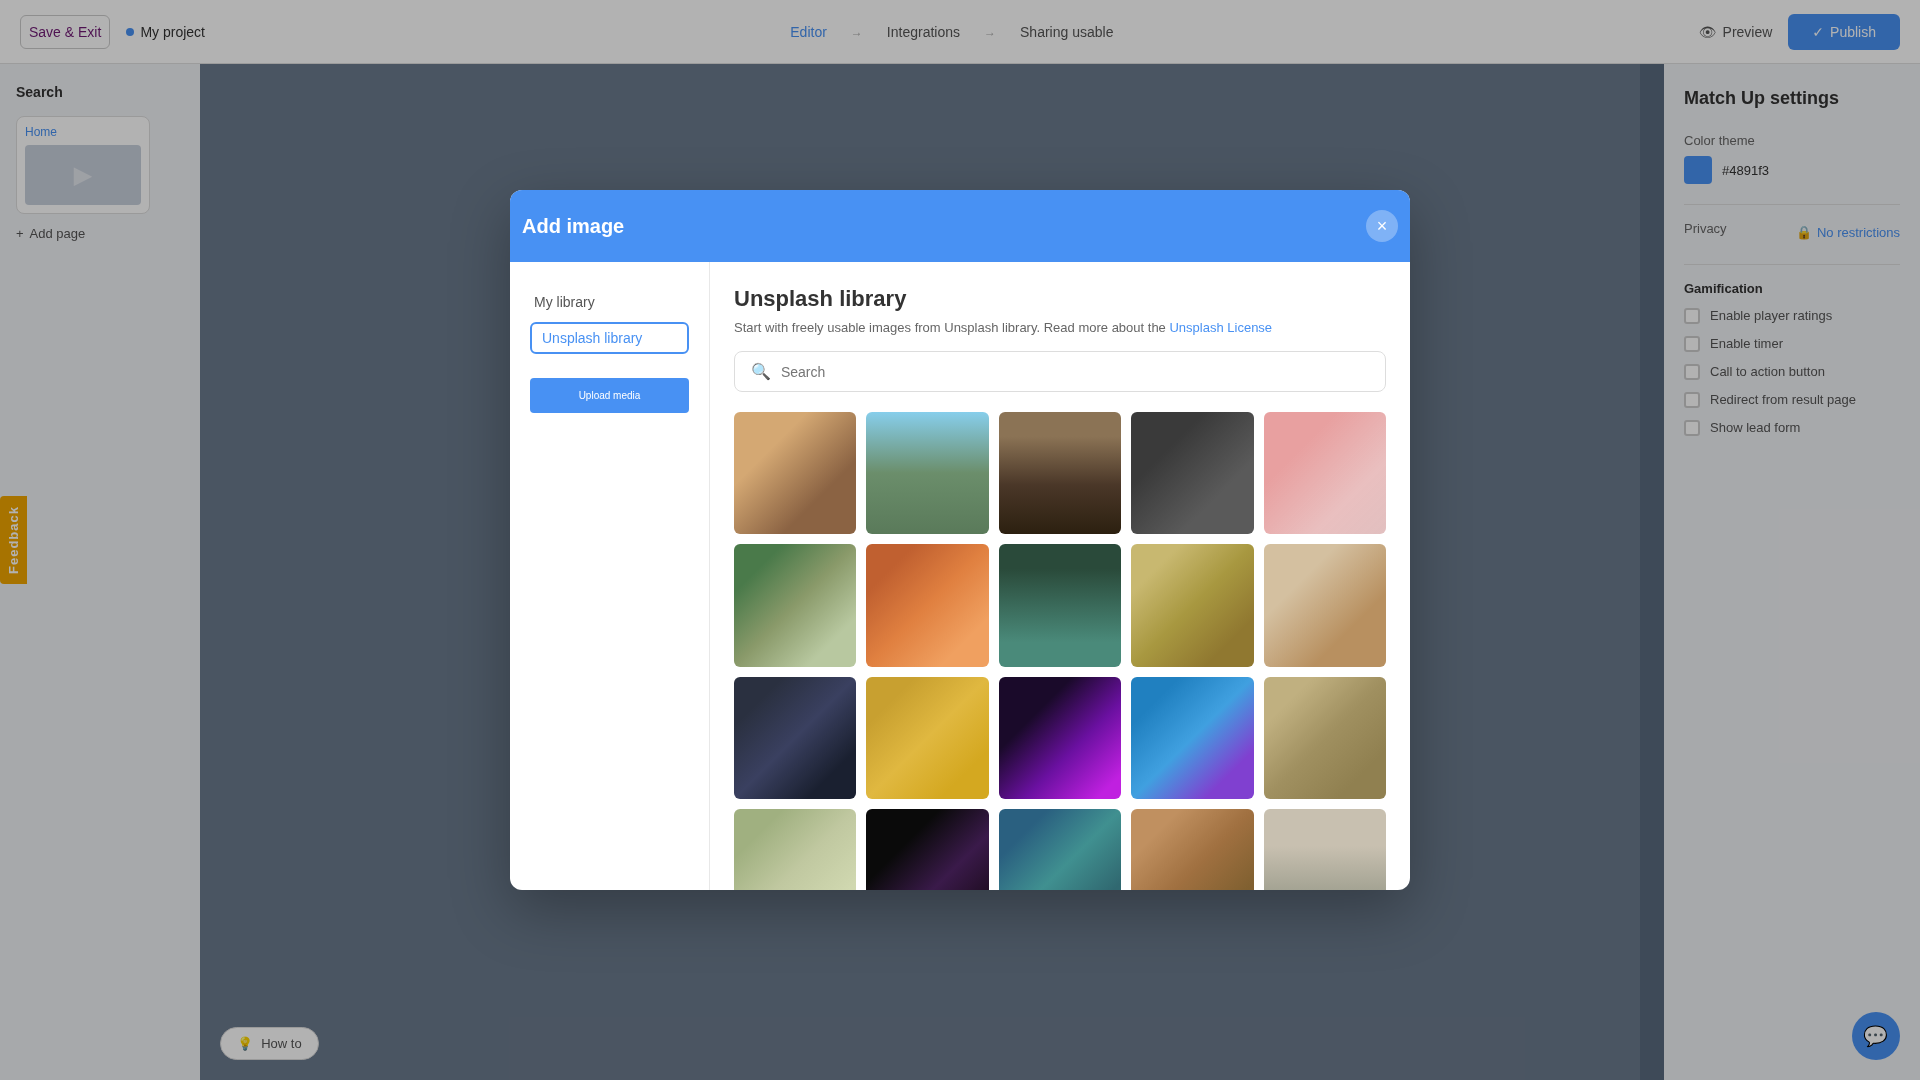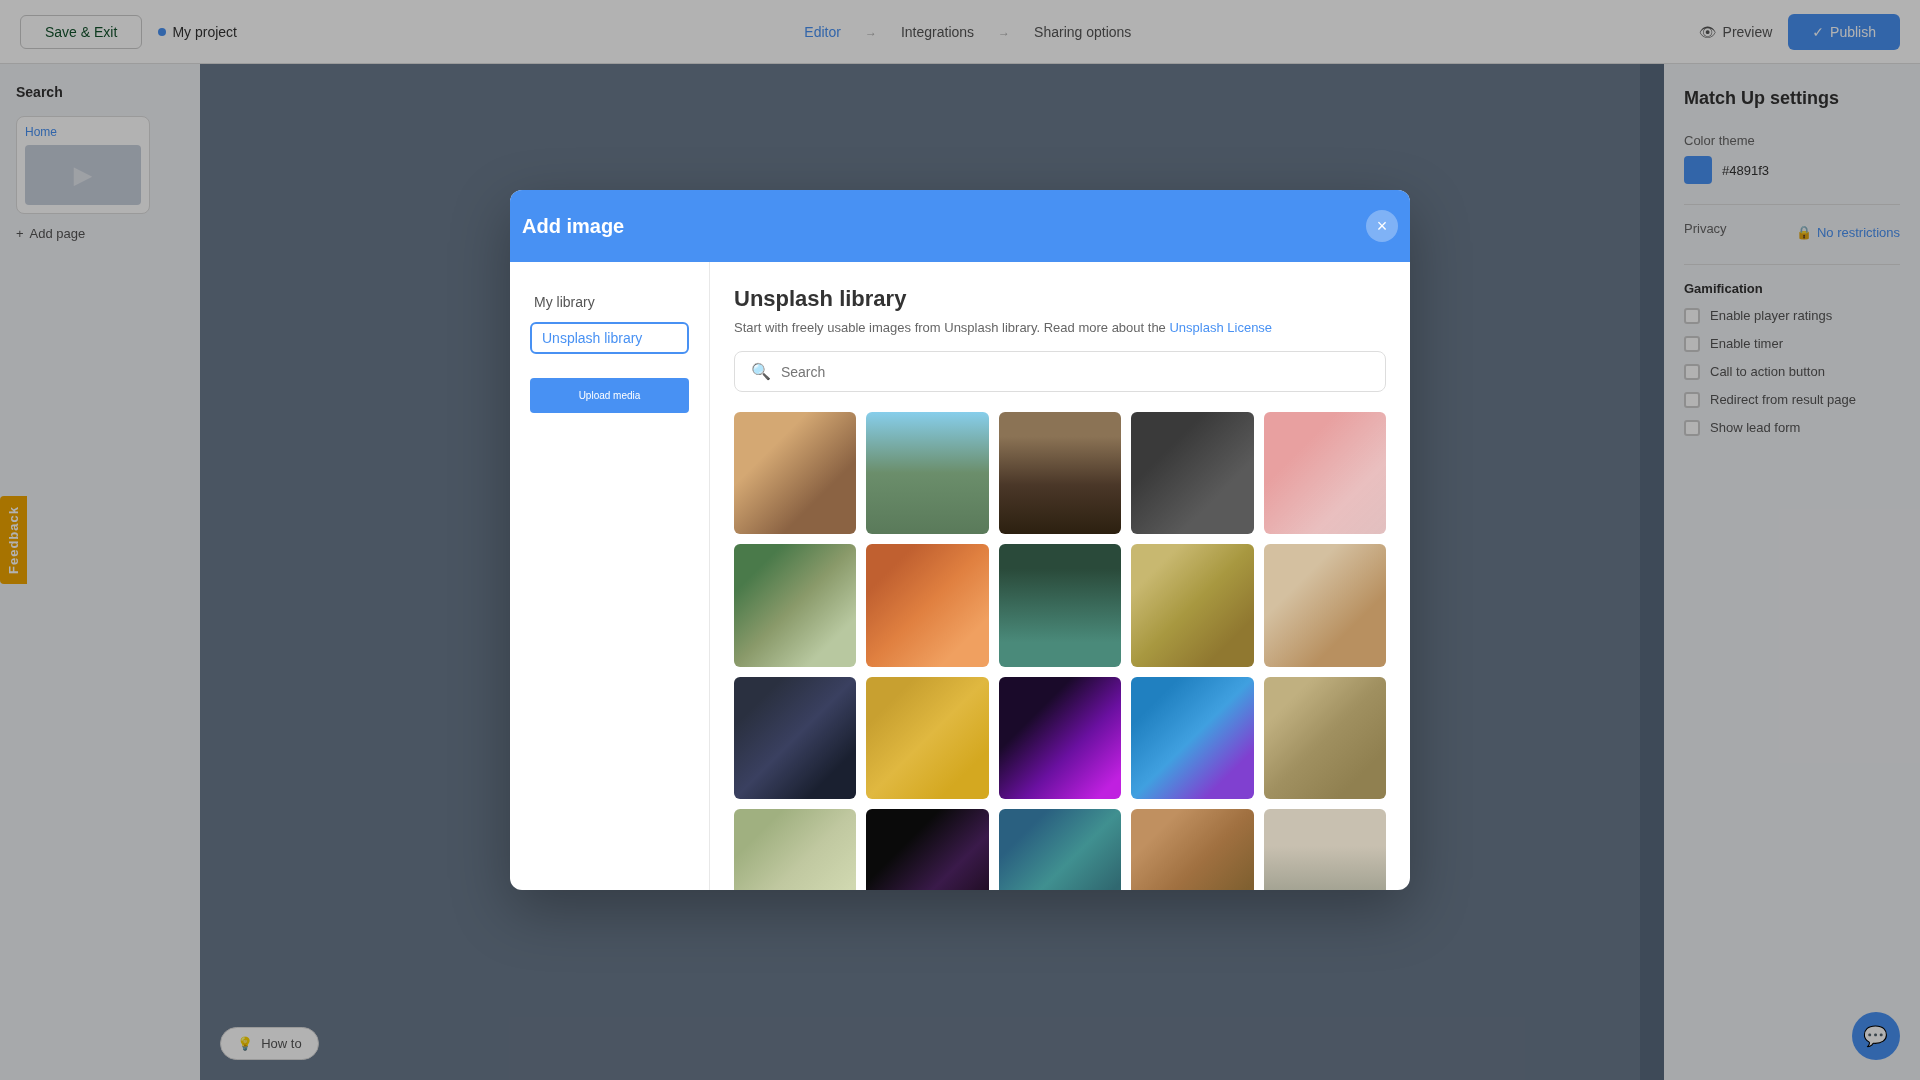--- a/index.html
+++ b/index.html
@@ -6,22 +6,22 @@
     body { font-family: -apple-system, BlinkMacSystemFont, 'Segoe UI', sans-serif; background: #5a6a7e; width: 1920px; height: 1080px; overflow: hidden; position: relative; }
 
     
     #topbar {
       position: absolute; top: 0; left: 0; right: 0; height: 64px;
       background: #fff; display: flex; align-items: center; padding: 0 20px;
       border-bottom: 1px solid #e0e0e0; z-index: 10;
     }
     .topbar-left { display: flex; align-items: center; gap: 16px; }
     .save-exit-btn {
-      border: 1px solid #ccc; background: #fff; padding: 8px 24px;
-      border-radius: 6px; font-size: 14px; cursor: pointer; color: #14532d;
+      border: 1px solid #ccc; background: #fff; padding: 8px 8px;
+      border-radius: 6px; font-size: 14px; cursor: pointer; color: #701a75;
     }
     .project-name { color: #333; font-size: 14px; display: flex; align-items: center; gap: 6px; }
     .project-dot { width: 8px; height: 8px; border-radius: 50%; background: #4891f3; display: inline-block; }
     .topbar-center { flex: 1; display: flex; align-items: center; justify-content: center; gap: 24px; }
     .topbar-nav-item { font-size: 14px; color: #555; cursor: pointer; display: flex; align-items: center; gap: 8px; }
     .topbar-nav-item.active { color: #4891f3; }
     .arrow-icon { color: #aaa; font-size: 12px; }
     .topbar-right { display: flex; align-items: center; gap: 16px; }
     .preview-btn { border: none; background: none; font-size: 14px; color: #555; cursor: pointer; display: flex; align-items: center; gap: 6px; }
     .publish-btn {
@@ -194,21 +194,21 @@
     <div class="project-name">
       <span class="project-dot"></span>
       <span>My project</span>
     </div>
   </div>
   <div class="topbar-center">
     <span class="topbar-nav-item active">Editor</span>
     <span class="arrow-icon">→</span>
     <span class="topbar-nav-item">Integrations</span>
     <span class="arrow-icon">→</span>
-    <span class="topbar-nav-item">Sharing options</span>
+    <span class="topbar-nav-item">Sharing usable</span>
   </div>
   <div class="topbar-right">
     <button class="preview-btn">
       <span>👁</span>
       <span>Preview</span>
     </button>
     <button class="publish-btn">
       <span>✓</span>
       <span>Publish</span>
     </button>

